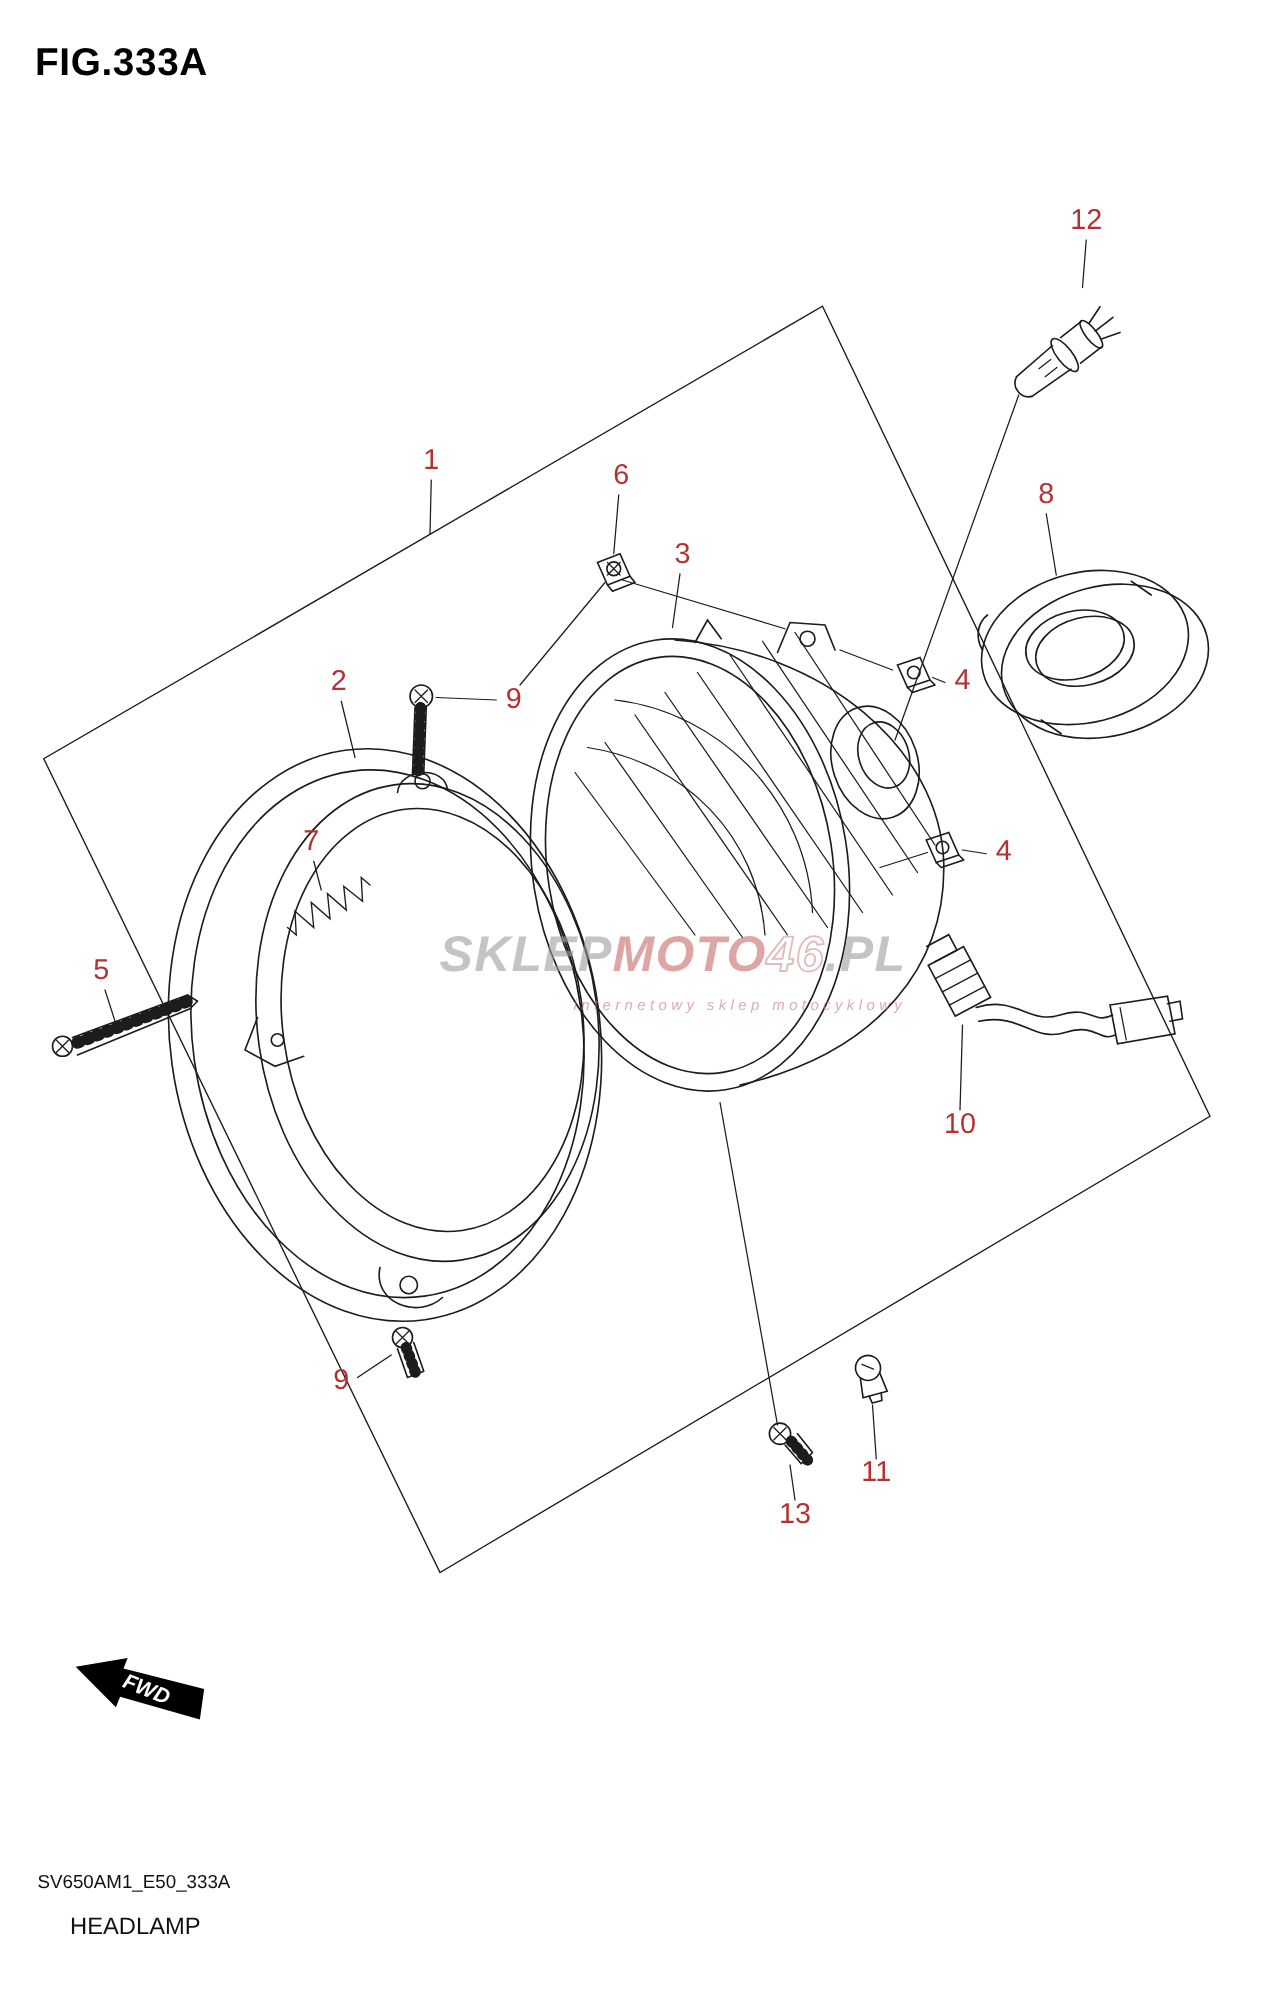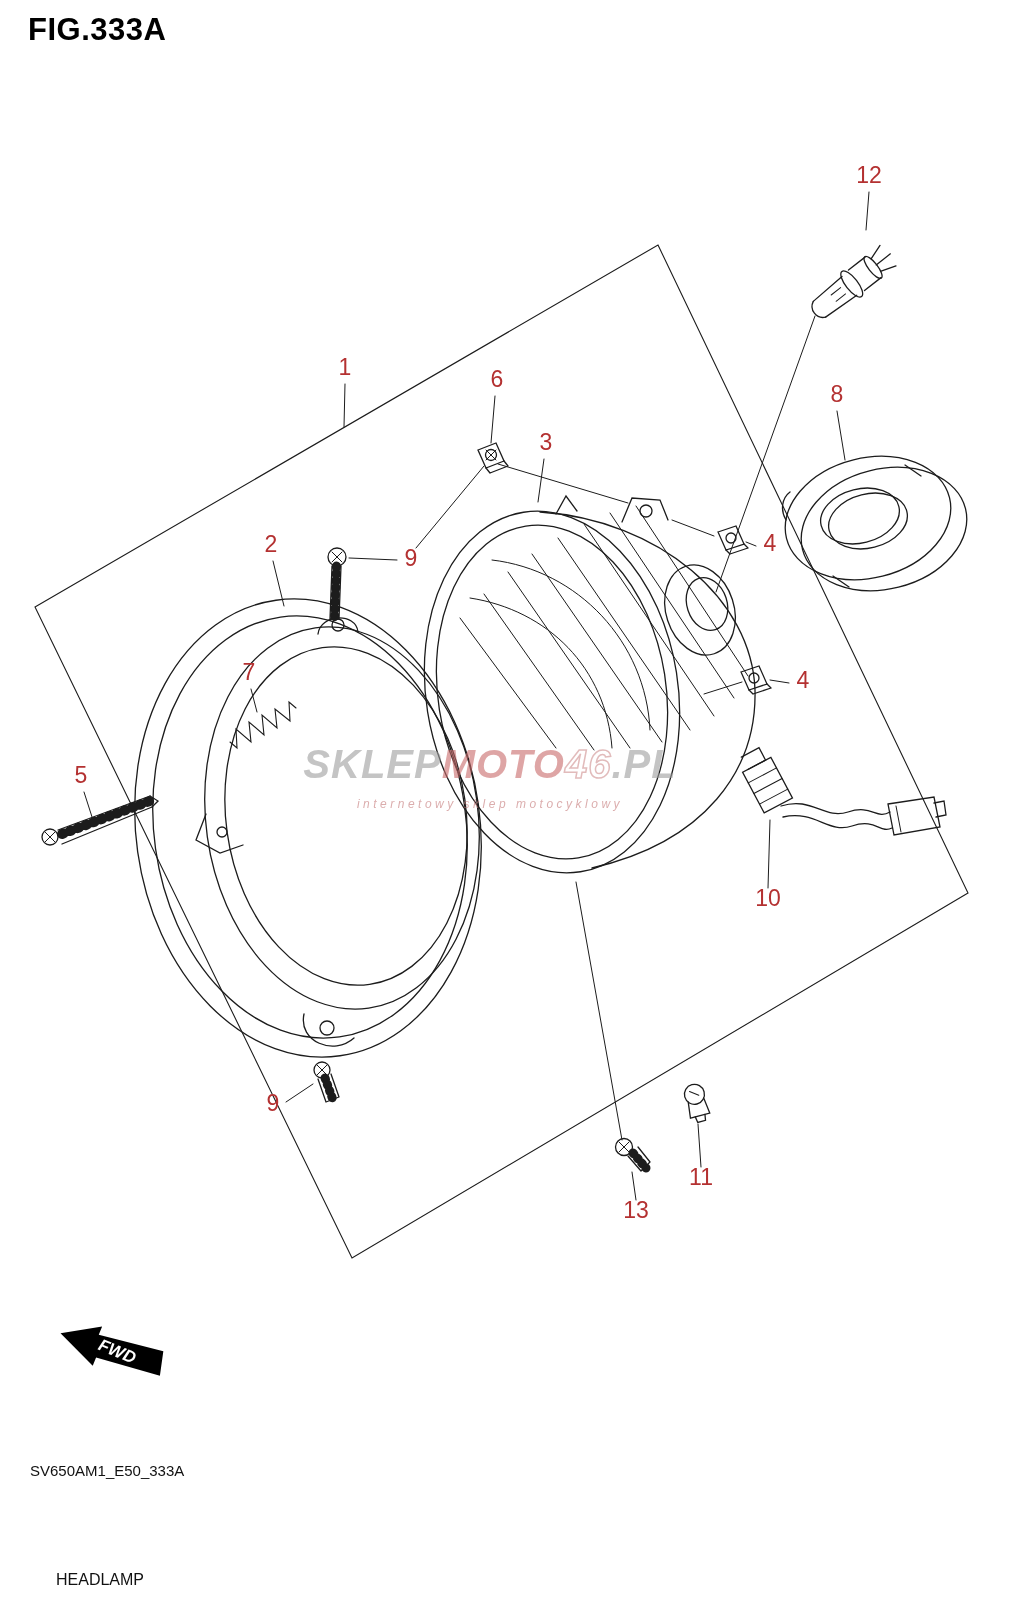--- a/index.html
+++ b/index.html
@@ -1,31 +1,31 @@
 <!DOCTYPE html>
 <html><head>
 <meta charset="utf-8">
 <style>
   html,body{margin:0;padding:0;background:#ffffff;}
   body{width:1028px;height:1600px;position:relative;overflow:hidden;
        font-family:"Liberation Sans",sans-serif;}
   #stage{position:absolute;inset:0;}
   svg{position:absolute;left:0;top:0;}
-  #title{position:absolute;left:28px;top:12px;font-weight:bold;font-size:31px;
+  #title{position:absolute;left:28px;top:32px;font-weight:bold;font-size:31px;
          letter-spacing:.5px;color:#000;}
-  #watermark{position:absolute;left:270px;top:744px;width:440px;text-align:center;
+  #watermark{position:absolute;left:285px;top:744px;width:440px;text-align:right;
              opacity:.6;pointer-events:none;}
   #wm-main{font-weight:bold;font-style:italic;font-size:40px;letter-spacing:1px;
            line-height:1;white-space:nowrap;}
   .wm-gray{color:#9d9d9d;}
   .wm-red{color:#c96a6a;}
   .wm-outline{color:transparent;-webkit-text-stroke:1.5px #cf8f8f;}
   #wm-sub{font-style:italic;font-size:12px;letter-spacing:3.5px;color:#c47777;margin-top:13px;}
-  #footer-code{position:absolute;left:30px;top:1462px;font-size:15px;color:#111;}
-  #footer-title{position:absolute;left:56px;top:1531px;font-size:16px;color:#111;margin-top:40px;}
+  #footer-code{position:absolute;left:30px;top:1497px;font-size:15px;color:#111;}
+  #footer-title{position:absolute;left:56px;top:1531px;font-size:19px;color:#111;}
   text.callout{font-family:"Liberation Sans",sans-serif;font-size:23px;}
   .leader{stroke:#1c1c1c;stroke-width:1;}
 </style>
 </head>
 <body>
 
 <div id="stage">
 
   <svg id="diagram-svg" width="1028" height="1600" viewBox="0 0 1028 1600">
     <g stroke="#1c1c1c" fill="none" stroke-width="1.3" stroke-linecap="round">

